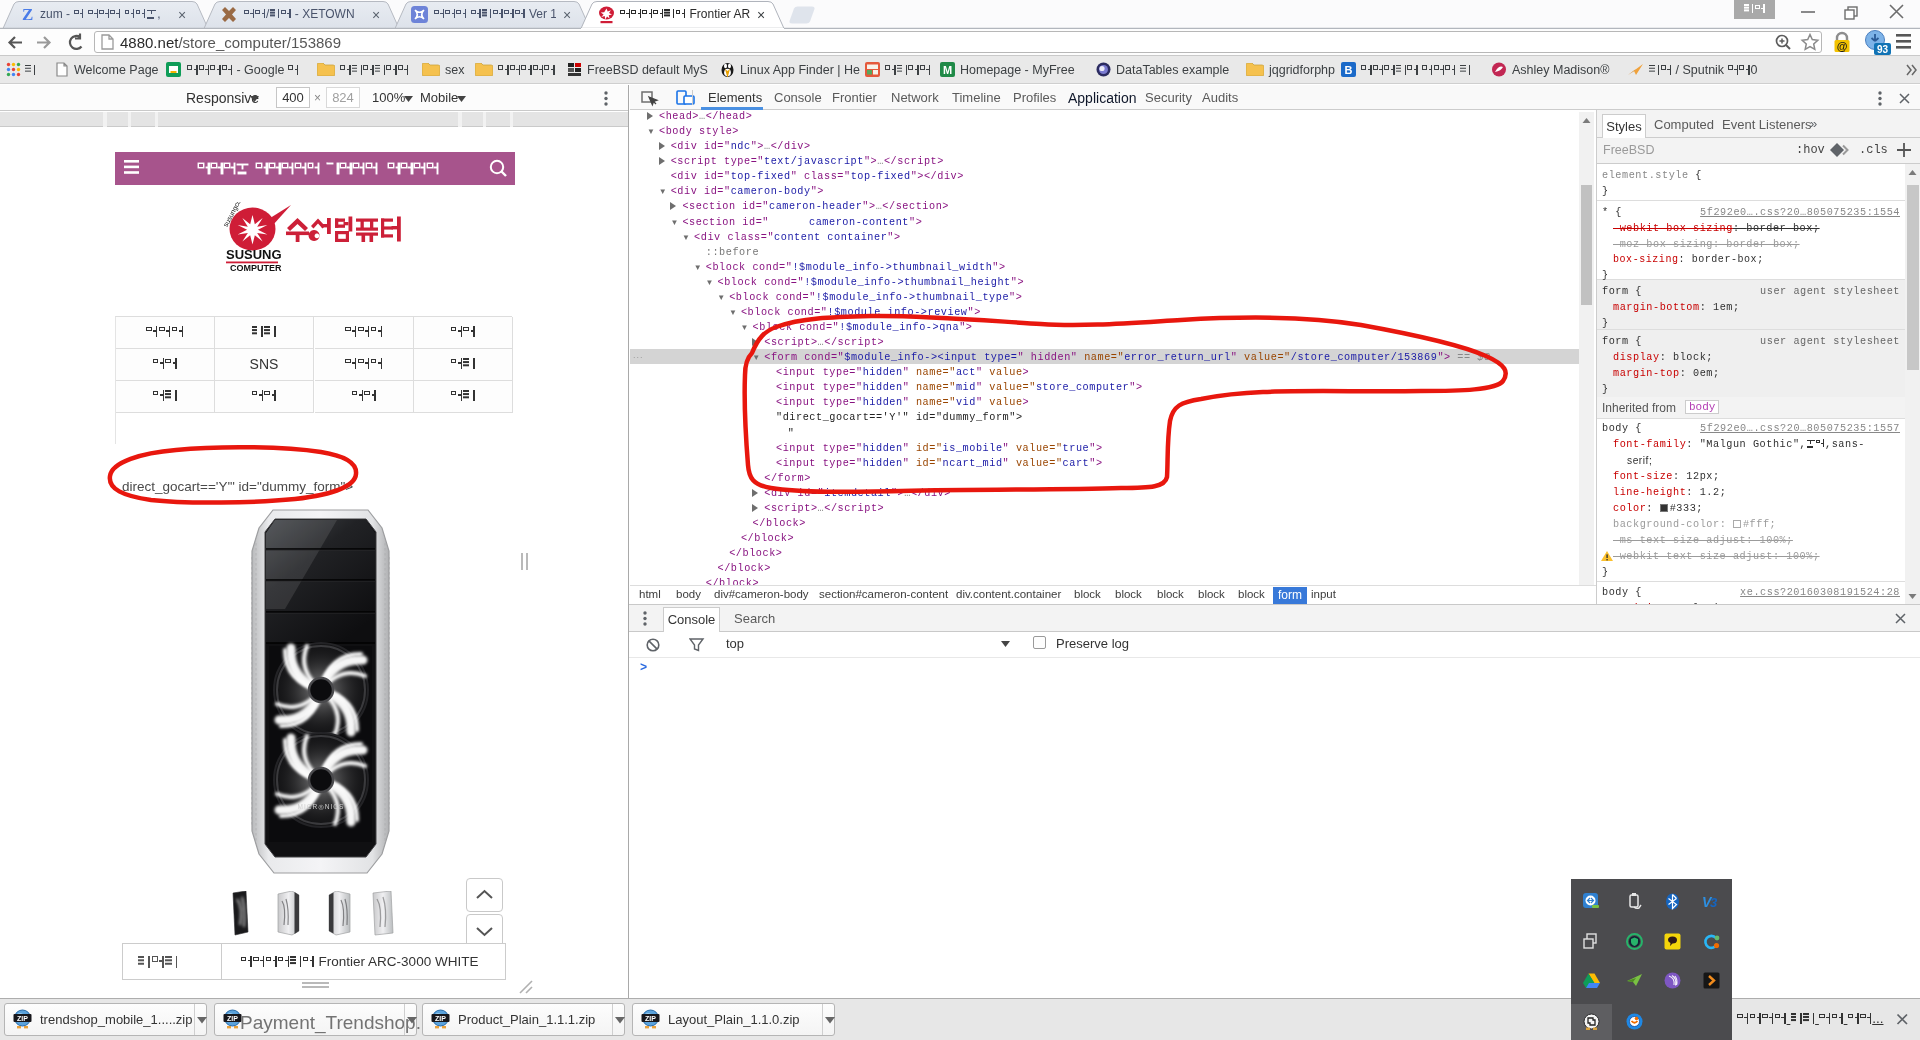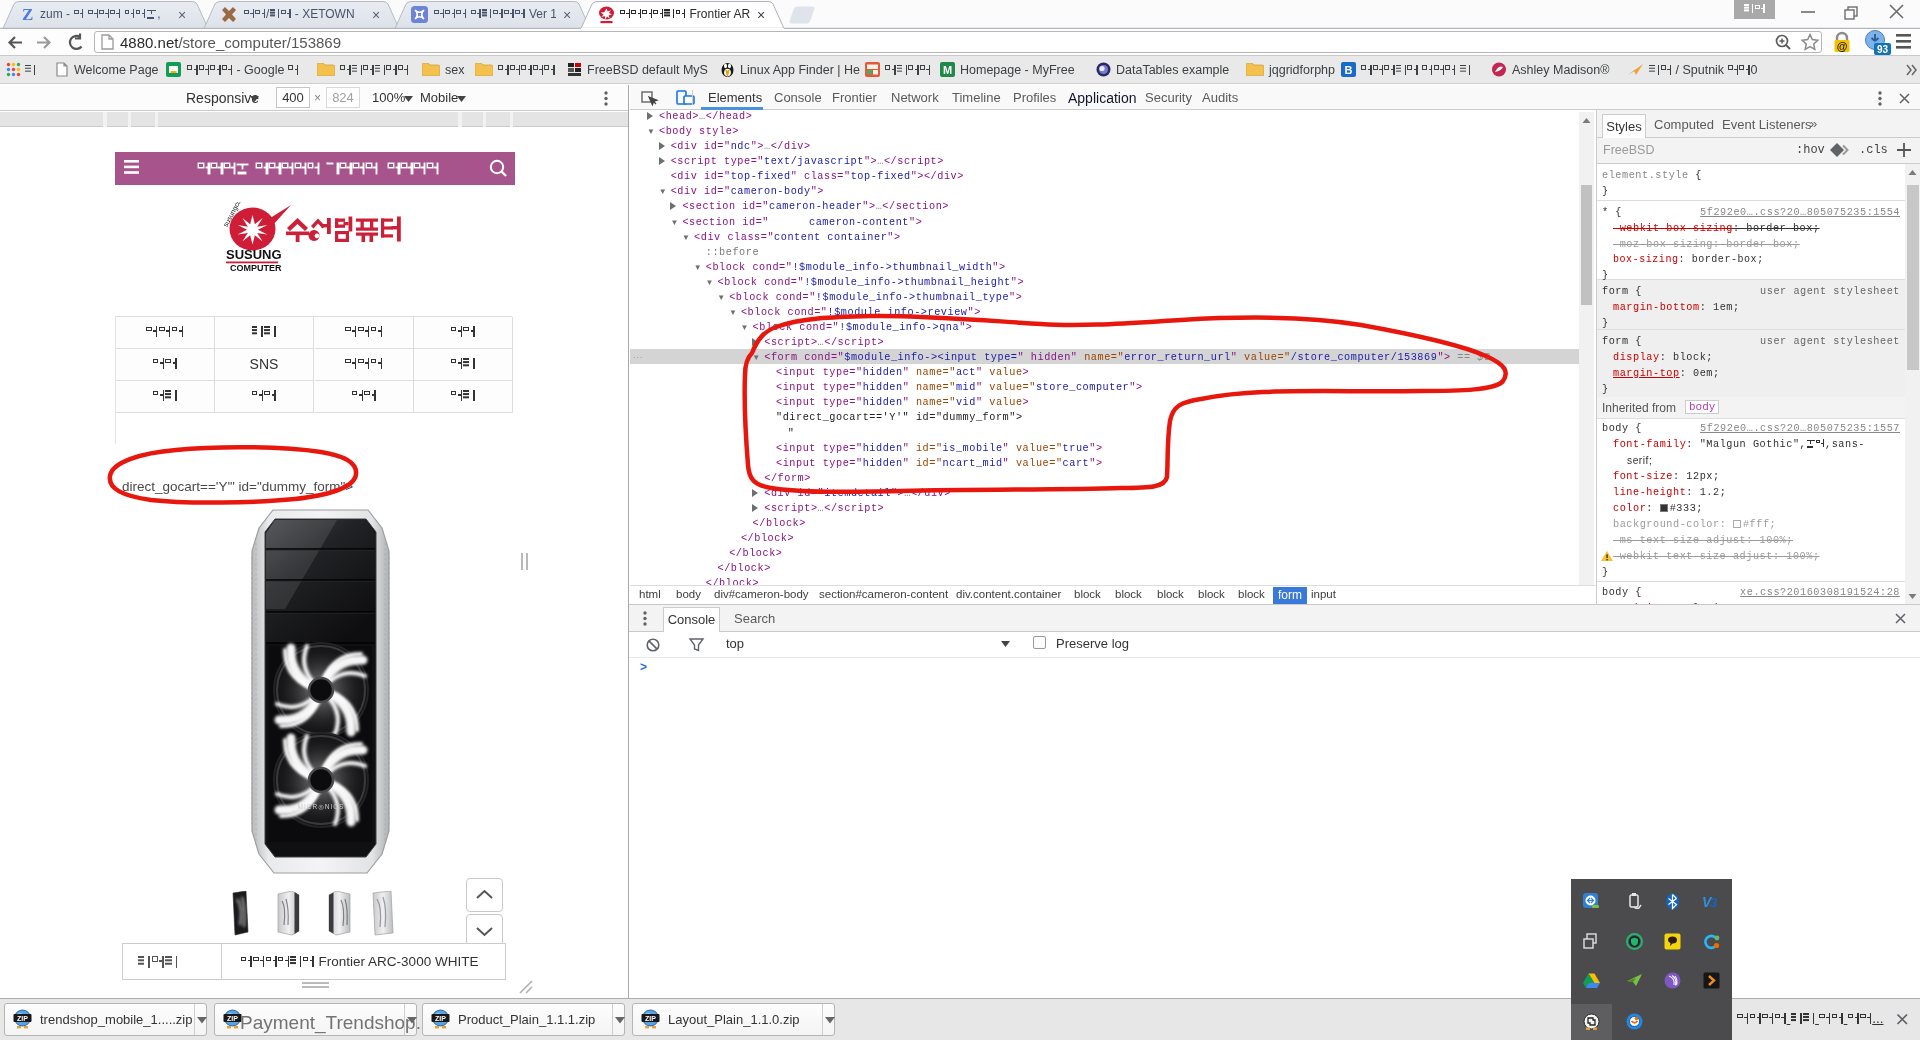--- a/index.html
+++ b/index.html
@@ -622,21 +622,21 @@
 <div class="abs" style="left:16px;top:127px;height:15px;font-family:'Liberation Mono',monospace;font-size:10.2px;letter-spacing:.55px;line-height:15px;white-space:pre"><span style="color:#9b9b9b;text-decoration:line-through;">-moz-box-sizing: border-box;</span></div>
 <div class="abs" style="left:16px;top:142px;height:15px;font-family:'Liberation Mono',monospace;font-size:10px;letter-spacing:.55px;line-height:15px;white-space:pre"><span style="color:#c80000;">box-sizing</span><span style="color:#303030;">: </span><span style="color:#303030;">border-box;</span></div>
 <div class="abs" style="left:5px;top:158px;height:15px;font-family:'Liberation Mono',monospace;font-size:10.2px;letter-spacing:.55px;line-height:15px;white-space:pre"><span style="color:#303030;">}</span></div>
 <div class="abs" style="left:5px;top:174px;height:15px;font-family:'Liberation Mono',monospace;font-size:10.2px;letter-spacing:.55px;line-height:15px;white-space:pre"><span style="color:#303030;">form </span><span style="color:#303030;">{</span></div>
 <div class="abs" style="right:20px;top:174px;font-family:'Liberation Mono',monospace;font-size:10.2px;letter-spacing:.55px;line-height:15px;white-space:pre"><span style="color:#666;">user agent stylesheet</span></div>
 <div class="abs" style="left:16px;top:190px;height:15px;font-family:'Liberation Mono',monospace;font-size:10.2px;letter-spacing:.55px;line-height:15px;white-space:pre"><span style="color:#c80000;">margin-bottom</span><span style="color:#303030;">: </span><span style="color:#303030;">1em;</span></div>
 <div class="abs" style="left:5px;top:206px;height:15px;font-family:'Liberation Mono',monospace;font-size:10.2px;letter-spacing:.55px;line-height:15px;white-space:pre"><span style="color:#303030;">}</span></div>
 <div class="abs" style="left:5px;top:224px;height:15px;font-family:'Liberation Mono',monospace;font-size:10.2px;letter-spacing:.55px;line-height:15px;white-space:pre"><span style="color:#303030;">form </span><span style="color:#303030;">{</span></div>
 <div class="abs" style="right:20px;top:224px;font-family:'Liberation Mono',monospace;font-size:10.2px;letter-spacing:.55px;line-height:15px;white-space:pre"><span style="color:#666;">user agent stylesheet</span></div>
 <div class="abs" style="left:16px;top:240px;height:15px;font-family:'Liberation Mono',monospace;font-size:10.2px;letter-spacing:.55px;line-height:15px;white-space:pre"><span style="color:#c80000;">display</span><span style="color:#303030;">: </span><span style="color:#303030;">block;</span></div>
-<div class="abs" style="left:16px;top:256px;height:15px;font-family:'Liberation Mono',monospace;font-size:10.2px;letter-spacing:.55px;line-height:15px;white-space:pre"><span style="color:#c80000;text-decoration:underline;">margin-top</span><span style="color:#303030;">: </span><span style="color:#303030;">0em;</span></div>
+<div class="abs" style="left:16px;top:256px;height:15px;font-family:'Liberation Mono',monospace;font-size:10.2px;letter-spacing:.55px;line-height:15px;white-space:pre"><span style="color:#c80000;">margin-top</span><span style="color:#303030;">: </span><span style="color:#303030;">0em;</span></div>
 <div class="abs" style="left:5px;top:272px;height:15px;font-family:'Liberation Mono',monospace;font-size:10.2px;letter-spacing:.55px;line-height:15px;white-space:pre"><span style="color:#303030;">}</span></div>
 <div class="abs" style="left:0;top:287px;width:308px;height:22px;background:#f3f3f3;border-bottom:1px solid #ddd"></div>
 <span class="abs" style="left:5px;top:291px;font-size:12px;color:#555">Inherited from</span>
 <span class="abs" style="left:88px;top:290px;font-size:11px;font-family:'Liberation Mono',monospace;color:#b33cb3;background:#fff;border:1px solid #ccc;padding:0 3px">body</span>
 <div class="abs" style="left:5px;top:311px;height:15px;font-family:'Liberation Mono',monospace;font-size:10.2px;letter-spacing:.55px;line-height:15px;white-space:pre"><span style="color:#303030;">body </span><span style="color:#303030;">{</span></div>
 <div class="abs" style="right:20px;top:311px;font-family:'Liberation Mono',monospace;font-size:10.2px;letter-spacing:.55px;line-height:15px;white-space:pre"><span style="color:#888;text-decoration:underline;">5f292e0….css?20…805075235:1557</span></div>
 <div class="abs" style="left:16px;top:327px;height:15px;font-family:'Liberation Mono',monospace;font-size:10.2px;letter-spacing:.55px;line-height:15px;white-space:pre"><span style="color:#c80000;">font-family</span><span style="color:#303030;">: </span><span style="color:#303030;">"Malgun Gothic",<span class="hg hg3"><i class="c1"></i><i class="c2"></i><i class="c3"></i></span><span class="hg hg0"><i class="c1"></i><i class="c2"></i><i class="c3"></i></span>,sans-</span></div>
 <div class="abs" style="left:30px;top:343px;height:15px;font-family:Liberation Sans, sans-serif;font-size:10.2px;letter-spacing:.55px;line-height:15px;white-space:pre"><span style="color:#303030;">serif;</span></div>
 <div class="abs" style="left:16px;top:359px;height:15px;font-family:'Liberation Mono',monospace;font-size:10.2px;letter-spacing:.55px;line-height:15px;white-space:pre"><span style="color:#c80000;">font-size</span><span style="color:#303030;">: </span><span style="color:#303030;">12px;</span></div>
 <div class="abs" style="left:16px;top:375px;height:15px;font-family:'Liberation Mono',monospace;font-size:10.2px;letter-spacing:.55px;line-height:15px;white-space:pre"><span style="color:#c80000;">line-height</span><span style="color:#303030;">: </span><span style="color:#303030;">1.2;</span></div>

